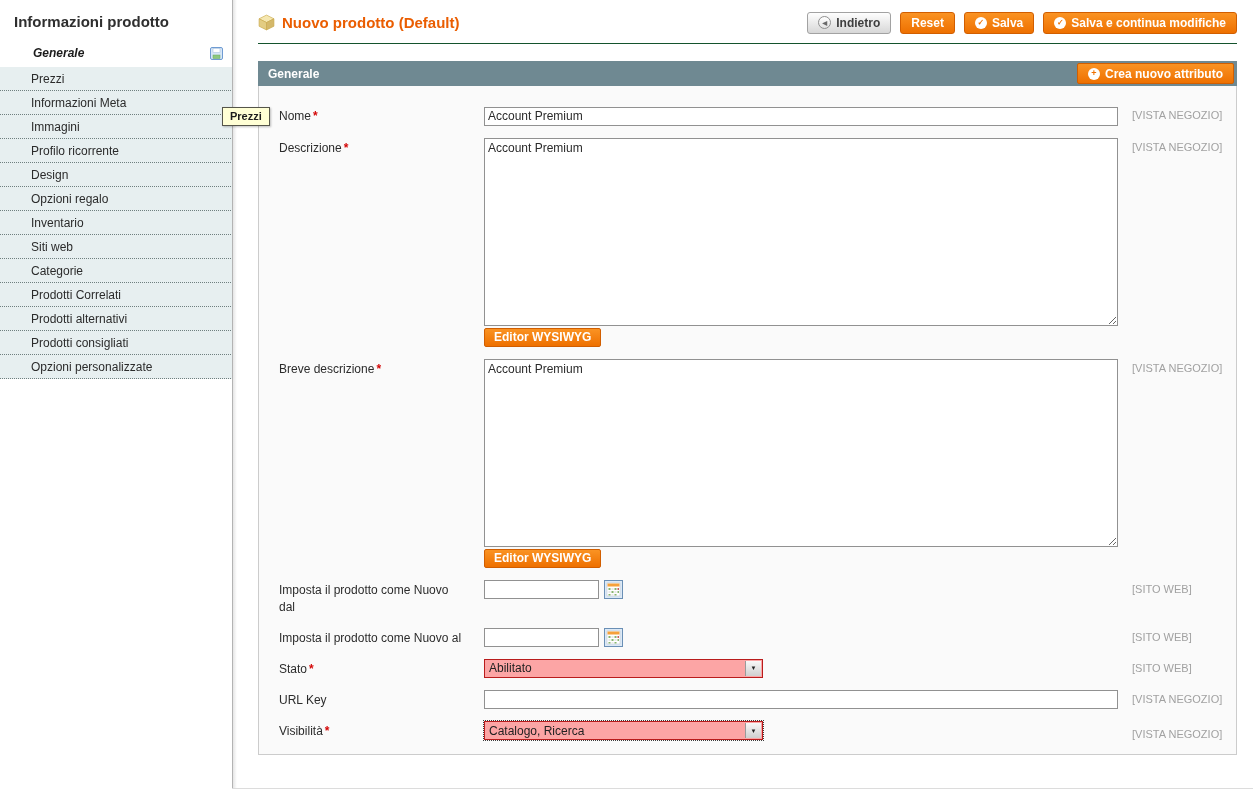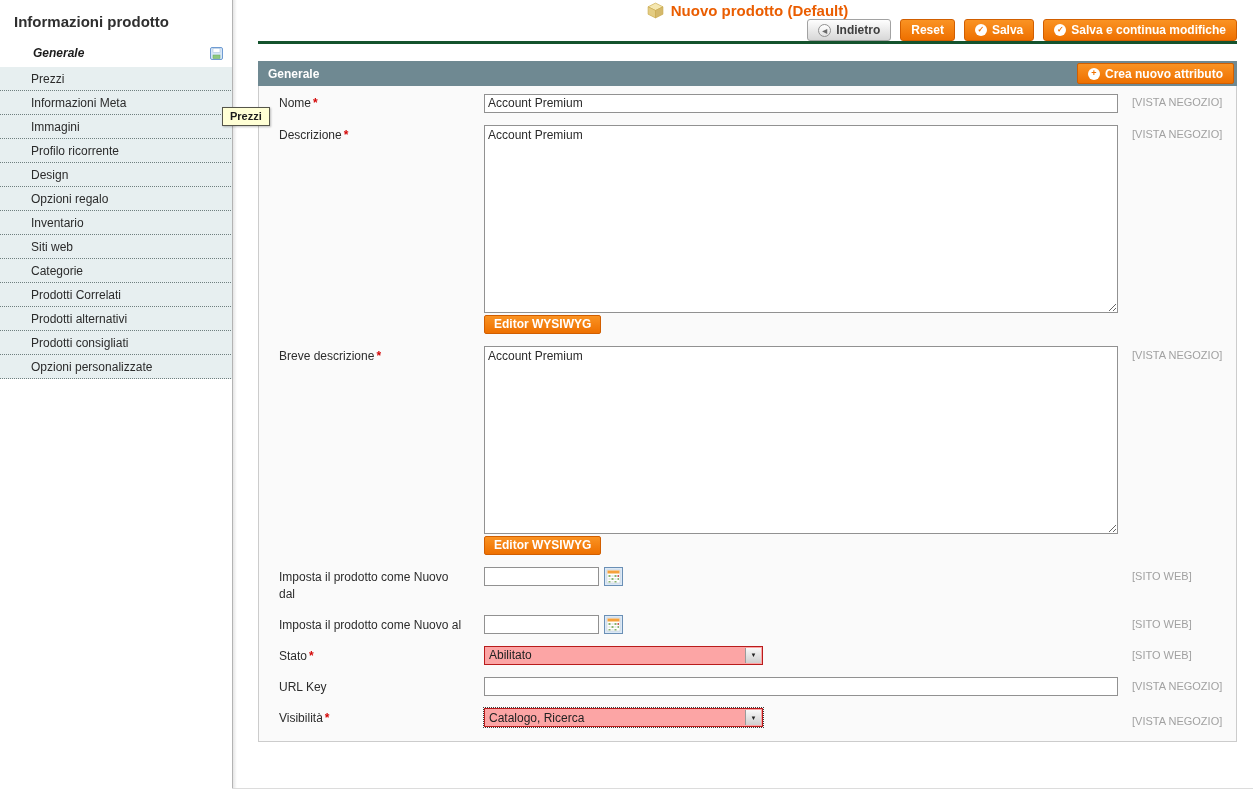--- a/index.html
+++ b/index.html
@@ -22,21 +22,21 @@
   .bottom-line { position:absolute; left:232px; top:788px; width:1021px; height:1px; background:#dcdcdc; }
 
   
   .tooltip { position:absolute; left:222px; top:107px; z-index:50; background:#ffffd5;
              border:1px solid #55554a; padding:2px 7px 3px; font-size:11px; font-weight:bold; color:#1c1c1c;
              box-shadow:1px 1px 2px rgba(0,0,0,0.25); }
 
   
   .content { position:absolute; left:258px; top:0; width:979px; }
   .content-header { display:flex; align-items:center; height:44px; padding-top:2px;
-                    border-bottom:3px solid #14532d;flex-direction:column; }
+                    border-bottom:1px solid #14532d; }
   .page-title { display:flex; align-items:center; gap:7px; font-size:15px; font-weight:bold; color:#ea5d01; }
   .page-title svg { display:block; }
   .header-buttons { margin-left:auto; display:flex; align-items:flex-end; gap:9px; }
 
   .btn { display:inline-flex; align-items:center; gap:5px; height:22px; padding:0 10px;
          border-radius:3px; font-size:12px; font-weight:bold; cursor:pointer; white-space:nowrap; }
   .btn-gray { background:linear-gradient(#fefefe,#d7d7d7); border:1px solid #a2a2a2; color:#3e3e3e; }
   .btn-orange { background:linear-gradient(#fa9323,#ee7000); border:1px solid #d15e00; color:#fff; }
   .icon-circle-gray { width:13px; height:13px; border-radius:50%; flex:0 0 13px;
                       background:linear-gradient(#fff,#e3e3e3); border:1px solid #909090;
@@ -44,21 +44,21 @@
   .icon-circle-white { width:12px; height:12px; border-radius:50%; flex:0 0 12px; background:#fff;
                        color:#ee7000; font-size:9px; font-weight:bold; line-height:1;
                        display:flex; align-items:center; justify-content:center; }
   .icon-circle-white.check { font-size:8px; }
 
   
   .panel { margin-top:17px; width:979px; }
   .panel-header { display:flex; align-items:center; height:25px; background:#6f8992; padding:0 3px 0 10px; }
   .panel-header .panel-title { color:#fff; font-size:12px; font-weight:bold; }
   .panel-header .btn { height:21px; margin-left:auto; border-radius:2px; }
-  .panel-body { background:#fafafa; border:1px solid #ccc; border-top:none; padding:7px 0 14px; }
+  .panel-body { background:#fafafa; border:1px solid #ccc; border-top:none; padding:20px 0 14px; }
 
   .frow { display:flex; align-items:flex-start; margin-bottom:12px; padding:0 10px 0 20px; }
   .flabel { flex:0 0 185px; margin-right:20px; font-size:12px; color:#2c2c2c; line-height:17px; padding-top:2px; }
   .req { color:#d40707; font-weight:bold; margin-left:2px; }
   .fvalue { flex:0 0 634px; }
   .fvalue-date { flex:0 0 634px; display:flex; align-items:center; }
   .fscope { margin-left:14px; padding-top:3px; font-size:11px; color:#a1a1a1; white-space:nowrap; }
 
   input.text { width:100%; height:19px; border:1px solid #919191; background:#fff;
                font-family:"Liberation Sans", sans-serif; font-size:12px; color:#2b2b2b; padding:1px 3px; }

